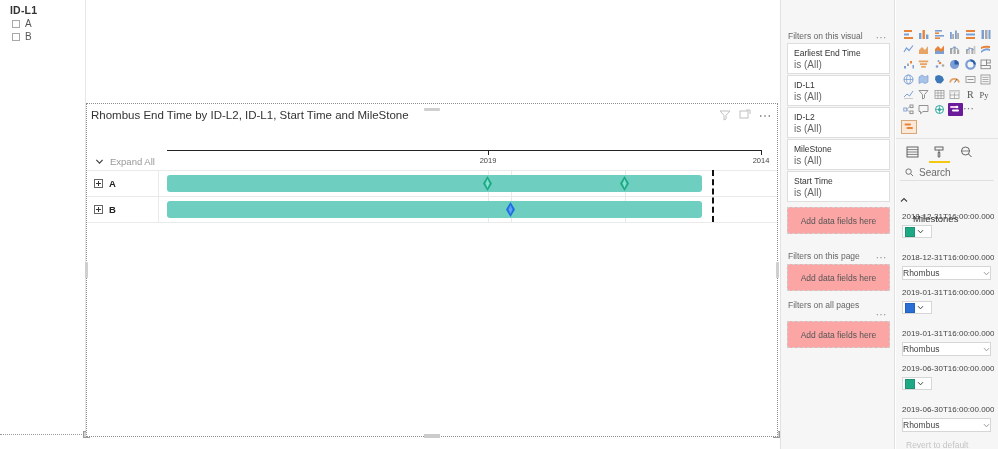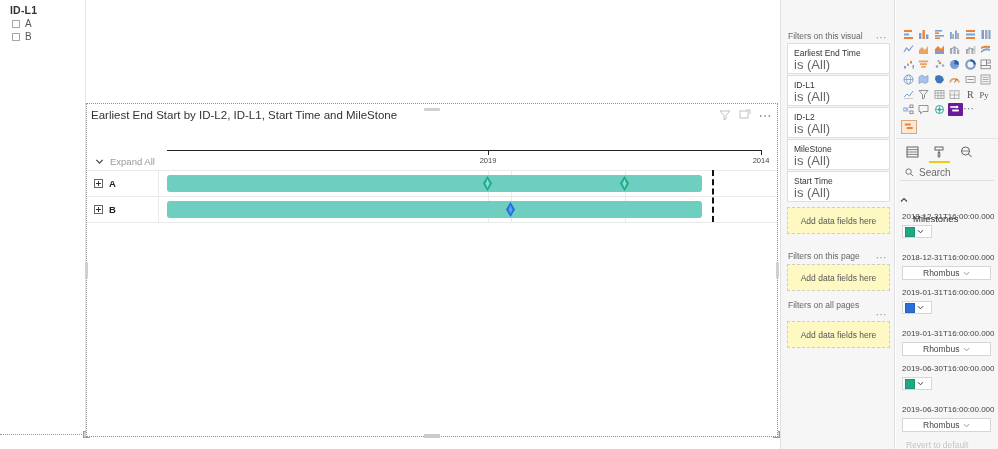--- a/index.html
+++ b/index.html
@@ -144,24 +144,24 @@
   .fsec-dots {
     position: absolute; right: 7px; font-size: 11px; color: #999; line-height: 6px;
     letter-spacing: .5px;
   }
   .filter-card {
     position: absolute; left: 6px; width: 103px; height: 31px;
     background: #fff; border: 1px solid #dedede;
     padding: 4px 6px;
   }
   .fc-name { font-size: 8.5px; color: #333; line-height: 11px; }
-  .fc-val { font-size: 13px; color: #666; line-height: 11px; }
+  .fc-val { font-size: 10px; color: #666; line-height: 11px; }
   .drop-card {
     position: absolute; left: 6px; width: 103px; height: 27px;
-    background: #fef9c3; border: 1px dashed #cfcfcf;
+    background: #fca5a5; border: 1px dashed #cfcfcf;
     display: flex; align-items: center; justify-content: center;
     font-size: 8.5px; color: #555;
   }
 
   
   .viz-pane {
     position: absolute; left: 896px; top: 0; width: 102px; height: 449px;
     background: #f6f6f6; overflow: hidden;
   }
   .viz-header {
@@ -222,21 +222,21 @@
   }
   .color-ctl {
     margin-top: 3px; width: 30px; height: 13px; border: 1px solid #d6d6d6; background: #fff;
     display: flex; align-items: center; gap: 1px; padding: 1px 2px;
   }
   .sw { width: 10px; height: 10px; border: 1px solid rgba(0,0,0,.12); }
   .sw-caret { width: 8px; height: 9px; display: flex; align-items: center; justify-content: center; }
   .combo {
     margin-top: 3px; width: 89px; height: 14px; border: 1px solid #d6d6d6; background: #fff;
     display: flex; align-items: center; justify-content: space-between;
-    padding: 0 20px; font-size: 8.5px; color: #444;
+    padding: 0 0; font-size: 8.5px; color: #444;
   }
   .revert {
     position: absolute; left: 10px; top: 440px; width: 88px;
     font-size: 8.5px; color: #9a9a9a; opacity: .55;
   }
 </style>
 </head>
 <body>
 
 <div id="app">
@@ -258,21 +258,21 @@
   <div class="page-handle" style="left:83px; top:431px"></div>
   <div class="page-handle" style="left:430px; top:431px"></div>
   <div class="page-handle" style="left:773px; top:431px"></div>
 
   <div class="visual">
     <div class="grip-top"></div>
     <div class="grip-bottom"></div>
     <div class="grip-side" style="left:-2px; top:158px"></div>
     <div class="grip-side" style="right:-2px; top:158px"></div>
 
-    <div class="visual-title">Earliest End Start by ID-L2, ID-L1, Start Time and MileStone</div>
+    <div class="visual-title">Rhombus End Time by ID-L2, ID-L1, Start Time and MileStone</div>
 
     <div class="visual-icons">
       <span>
         <svg class="vi" viewBox="0 0 12 12">
             <path d="M1 2h10L7 6.4V10l-2 1V6.4z" fill="none" stroke="#777" stroke-width="1"></path>
           </svg>
       </span>
       <span>
         <svg class="vi" viewBox="0 0 12 12">
           <rect x="1" y="2" width="8" height="7" fill="none" stroke="#777" stroke-width="1"></rect>

